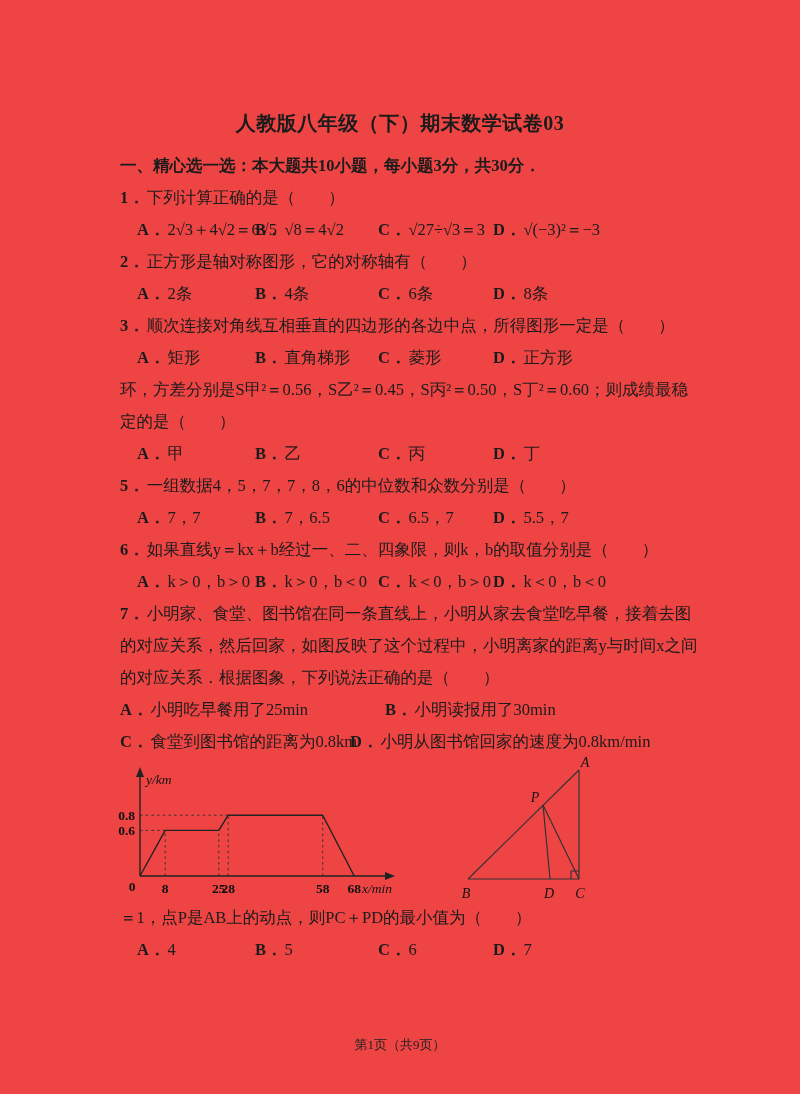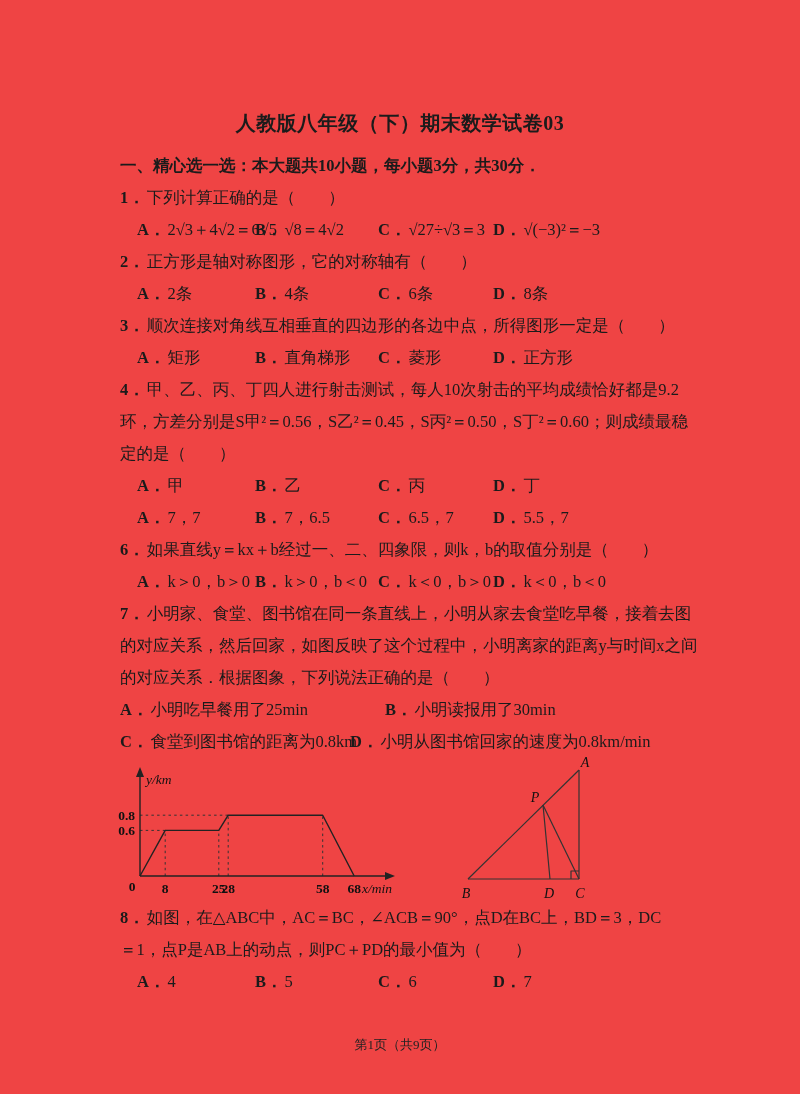--- a/index.html
+++ b/index.html
@@ -58,30 +58,30 @@
     </div>
 
     <div class="line"><b class="qnum">3．</b><span>顺次连接对角线互相垂直的四边形的各边中点，所得图形一定是（　　）</span></div>
     <div class="line opts4">
       <span class="opt"><b>A．</b><span>矩形</span></span>
       <span class="opt"><b>B．</b><span>直角梯形</span></span>
       <span class="opt"><b>C．</b><span>菱形</span></span>
       <span class="opt"><b>D．</b><span>正方形</span></span>
     </div>
 
-    <div class="line"><b class="qnum">4．</b><span>甲、乙、丙、丁四人进行射击测试，每人10次射击的平均成绩恰好都是9.2</span></div>
     <div class="line"><span>环，方差分别是S甲²＝0.56，S乙²＝0.45，S丙²＝0.50，S丁²＝0.60；则成绩最稳</span></div>
     <div class="line"><span>定的是（　　）</span></div>
     <div class="line opts4">
       <span class="opt"><b>A．</b><span>甲</span></span>
       <span class="opt"><b>B．</b><span>乙</span></span>
       <span class="opt"><b>C．</b><span>丙</span></span>
       <span class="opt"><b>D．</b><span>丁</span></span>
     </div>
 
+    <div class="line"><b class="qnum">5．</b><span>一组数据4，5，7，7，8，6的中位数和众数分别是（　　）</span></div>
     <div class="line opts4">
       <span class="opt"><b>A．</b><span>7，7</span></span>
       <span class="opt"><b>B．</b><span>7，6.5</span></span>
       <span class="opt"><b>C．</b><span>6.5，7</span></span>
       <span class="opt"><b>D．</b><span>5.5，7</span></span>
     </div>
 
     <div class="line"><b class="qnum">6．</b><span>如果直线y＝kx＋b经过一、二、四象限，则k，b的取值分别是（　　）</span></div>
     <div class="line opts4">
       <span class="opt"><b>A．</b><span>k＞0，b＞0</span></span>
@@ -134,21 +134,20 @@
         <line class="tl" x1="95" y1="51" x2="131" y2="125"></line>
         <polyline class="tl" points="123,125 123,117 131,117"></polyline>
         <text class="vlab" x="137" y="13">A</text>
         <text class="vlab" x="87" y="48">P</text>
         <text class="vlab" x="18" y="144">B</text>
         <text class="vlab" x="101" y="144">D</text>
         <text class="vlab" x="132" y="144">C</text>
       </svg>
     </div>
 
-    <div class="line"><b class="qnum">8．</b><span>如图，在△ABC中，AC＝BC，∠ACB＝90°，点D在BC上，BD＝3，DC</span></div>
     <div class="line"><span>＝1，点P是AB上的动点，则PC＋PD的最小值为（　　）</span></div>
     <div class="line opts4">
       <span class="opt"><b>A．</b><span>4</span></span>
       <span class="opt"><b>B．</b><span>5</span></span>
       <span class="opt"><b>C．</b><span>6</span></span>
       <span class="opt"><b>D．</b><span>7</span></span>
     </div>
 
   </div>
 

